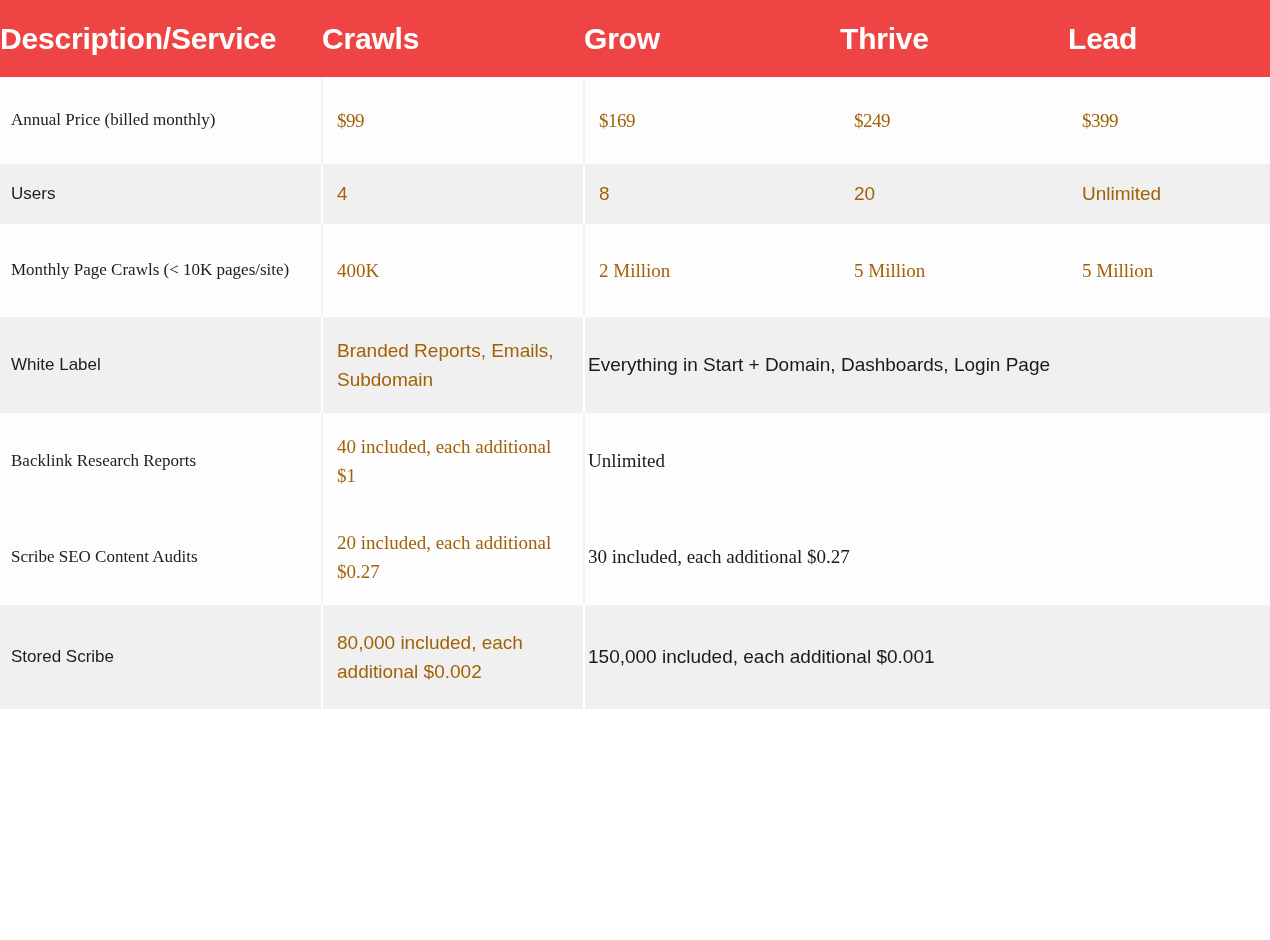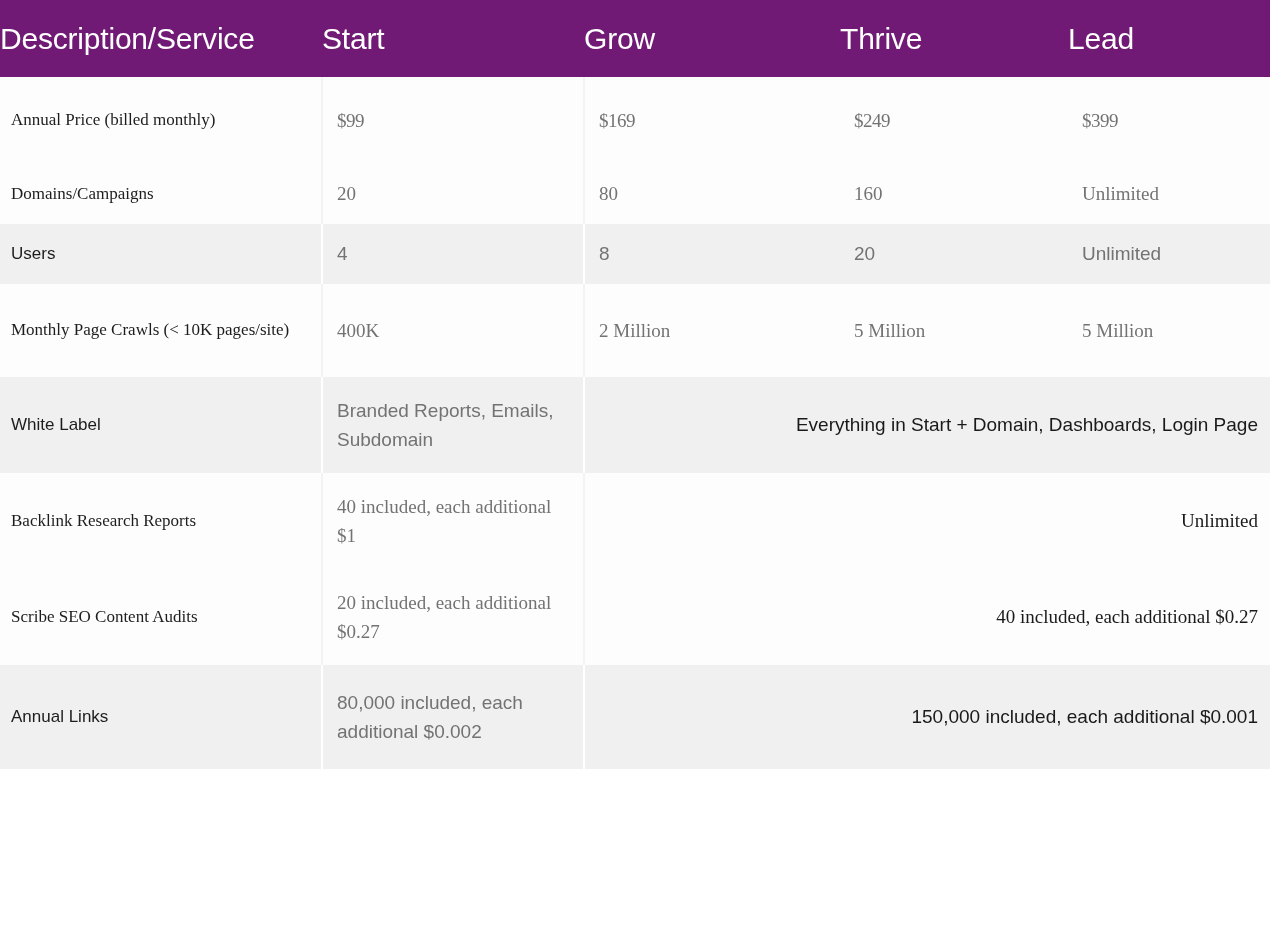--- a/index.html
+++ b/index.html
@@ -20,24 +20,24 @@
     border-collapse: collapse;
     table-layout: fixed;
   }
 
   
   .thead-row {
     background: #333333;
     height: 77px;
   }
   .thead-row th {
-    background: #701a75;
+    background: #ef4444;
     color: #ffffff;
     font-size: 30px;
-    font-weight: normal;
+    font-weight: bold;
     text-align: left;
     vertical-align: middle;
     padding: 0;
     border: none;
     letter-spacing: -0.2px;
   }
   .th-desc { padding-left: 11px; }
   .th-plan { padding-left: 14px; }
 
   
@@ -59,25 +59,25 @@
   }
   td.cell-desc {
     font-size: 17px;
     padding-left: 11px;
     padding-right: 12px;
     color: #1d1d1d;
   }
   td.cell-val {
     padding-left: 14px;
     padding-right: 10px;
-    color: #737373;
+    color: #a16207;
   }
   td.cell-merged {
-    text-align: right;
-    padding-left: 28px;
+    text-align: left;
+    padding-left: 3px;
     padding-right: 12px;
   }
 
   
   .vline-left  { border-left: 2px solid #ffffff; }
 
   tr.row-odd  td { background: #ffffff; font-family: Liberation Serif, serif; }
   tr.row-even td { background: #f0f0f0; }
 
   tr.row-odd td.cell-desc,
@@ -112,45 +112,38 @@
     <col class="col-desc">
       <col class="col-start">
       <col class="col-grow">
       <col class="col-thrive">
       <col class="col-lead">
   </colgroup>
 
   <thead>
     <tr class="thead-row">
       <th class="th-desc">Description/Service</th>
-      <th class="th-plan">Start</th>
+      <th class="th-plan">Crawls</th>
       <th class="th-plan">Grow</th>
       <th class="th-plan">Thrive</th>
       <th class="th-plan">Lead</th>
     </tr>
   </thead>
 
   <tbody>
 
     <tr class="row-odd r-price">
       <td class="cell-desc">Annual Price (billed monthly)</td>
       <td class="cell-val vline-left price-big">$99</td>
       <td class="cell-val vline-left price-big">$169</td>
       <td class="cell-val price-big">$249</td>
       <td class="cell-val price-big">$399</td>
     </tr>
 
 
-    <tr class="row-odd r-std">
-      <td class="cell-desc">Domains/Campaigns</td>
-      <td class="cell-val vline-left">20</td>
-      <td class="cell-val vline-left">80</td>
-      <td class="cell-val">160</td>
-      <td class="cell-val">Unlimited</td>
-    </tr>
 
     <tr class="row-even r-std">
       <td class="cell-desc">Users</td>
       <td class="cell-val vline-left">4</td>
       <td class="cell-val vline-left">8</td>
       <td class="cell-val">20</td>
       <td class="cell-val">Unlimited</td>
     </tr>
 
     <tr class="row-odd r-tall">
@@ -170,23 +163,23 @@
     <tr class="row-odd r-xtall">
       <td class="cell-desc">Backlink Research Reports</td>
       <td class="cell-val vline-left">40 included, each additional $1</td>
       <td class="cell-merged vline-left" colspan="3">Unlimited</td>
     </tr>
 
 
     <tr class="row-odd r-xtall">
       <td class="cell-desc">Scribe SEO Content Audits</td>
       <td class="cell-val vline-left">20 included, each additional $0.27</td>
-      <td class="cell-merged vline-left" colspan="3">40 included, each additional $0.27</td>
+      <td class="cell-merged vline-left" colspan="3">30 included, each additional $0.27</td>
     </tr>
 
     <tr class="row-even r-last">
-      <td class="cell-desc">Annual Links</td>
+      <td class="cell-desc">Stored Scribe</td>
       <td class="cell-val vline-left">80,000 included, each additional $0.002</td>
       <td class="cell-merged vline-left" colspan="3">150,000 included, each additional $0.001</td>
     </tr>
 
   </tbody>
 </table>
 
 </body></html>

